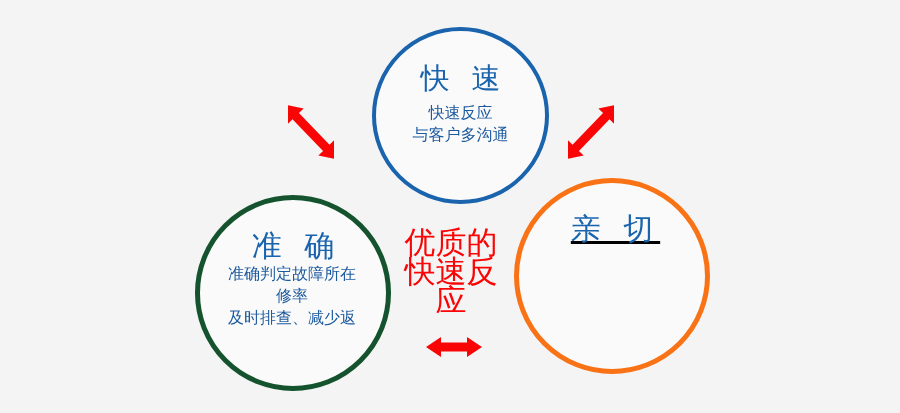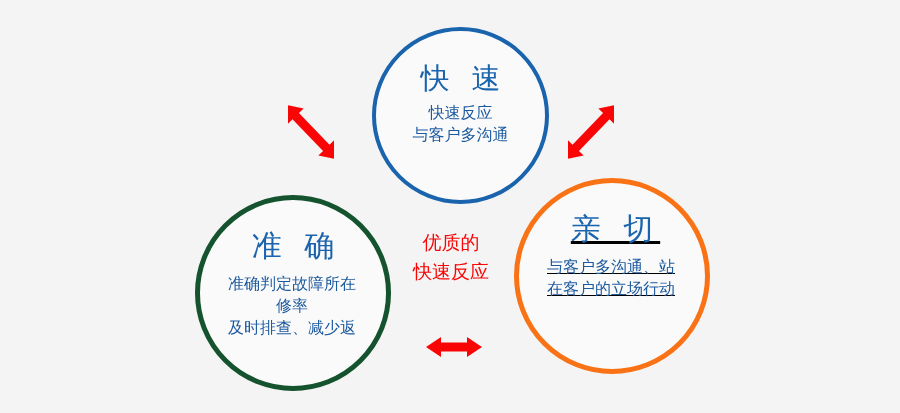--- a/index.html
+++ b/index.html
@@ -65,37 +65,36 @@
     letter-spacing: 7px;
     text-indent: 7px;
     font-weight: 400;
     white-space: nowrap;
   }
   .c-body {
     color: #1c5a9e;
     font-size: 16px;
     line-height: 22px;
     font-weight: 400;
-    margin-top: 10px;
     letter-spacing: 0px;
   }
   .circle-top .c-title { font-size: 29px; }
   .circle-top .c-body { margin-top: 7px; }
   .circle-left .c-body { width: 190px; margin-left: -2px; }
   .circle-right .c-body { width: 190px; margin-left: -2px; }
 
   
   .center-label {
     position: absolute;
     left: 396px;
     top: 228px;
     width: 110px;
     text-align: center;
     color: #fa0505;
-    font-size: 19px;
+    font-size: 31px;
     line-height: 29px;
     font-weight: 400;
   }
   .center-label span { display: block; }
 
   
   .arrow {
     position: absolute;
   }
   .arrow-left-diag { left: 288px; top: 92px; }
@@ -119,24 +118,20 @@
     <div class="c-title">准 确</div>
     <div class="c-body">
       <div>准确判定故障所在</div>
       <div>修率</div>
       <div>及时排查、减少返</div>
     </div>
   </div>
 
   <div class="circle circle-right">
     <div class="c-title">亲 切</div>
-    <div class="c-body">
-      <div>与客户多沟通、站</div>
-      <div>在客户的立场行动</div>
-    </div>
   </div>
 
   <div class="center-label">
     <span>优质的</span>
     <span>快速反应</span>
   </div>
 
   <div class="arrow arrow-left-diag">
     <svg width="46" height="80" viewBox="0 0 46 80" xmlns="http://www.w3.org/2000/svg">
       <g transform="rotate(-44 23 40)">

